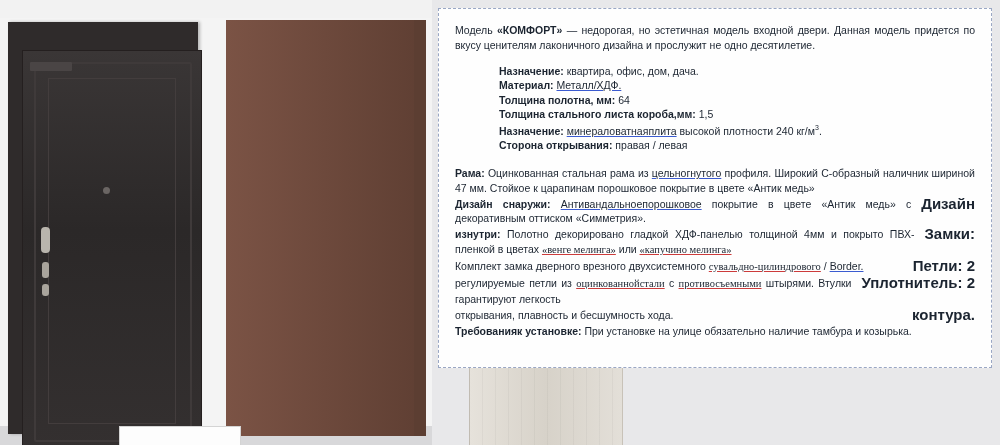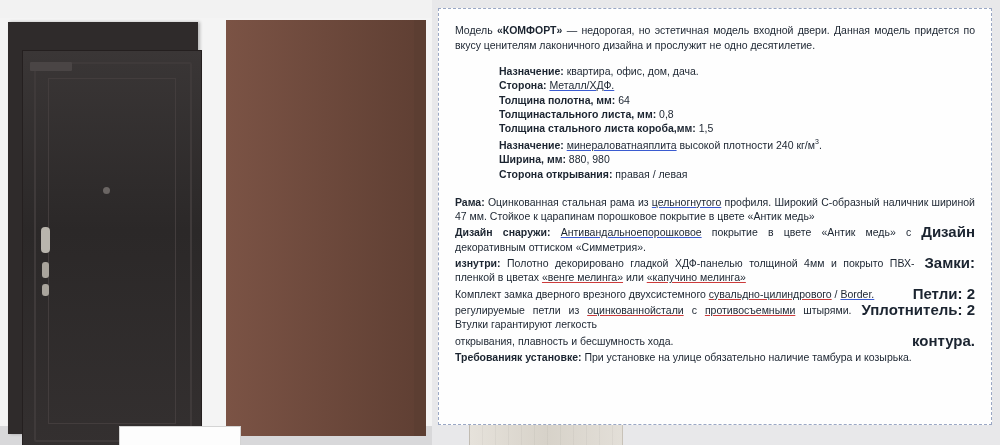--- a/index.html
+++ b/index.html
@@ -91,39 +91,39 @@
   .jamb-right{
     position:absolute;left:414px;top:20px;width:12px;height:416px;
     background:#5c3e32;
   }
   .bottom-card{
     position:absolute;left:119px;top:426px;width:120px;height:19px;
     background:#fdfdfd;border:1px solid #d4d4d4;
   }
   
   #desc-panel{
-    position:absolute;left:438px;top:8px;width:554px;height:417px;
+    position:absolute;left:438px;top:8px;width:554px;height:360px;
     background:#fefefe;
     border:1px dashed #9aa7c4;
     box-sizing:border-box;
     padding:14px 16px 10px 16px;
     color:#1b2430;
   }
   .intro{
     font-size:10.5px;line-height:14.5px;margin:0 0 12px 0;text-align:justify;
   }
   .intro b{font-weight:bold;}
   .spec-list{margin:0 0 14px 0;}
   .spec-row{
     font-size:10.5px;line-height:14.3px;white-space:nowrap;padding-left:44px;
   }
   .spec-row .k{font-weight:bold;}
   .spec-row .v{font-weight:normal;}
   .u{ text-decoration:underline; text-decoration-color:#3b5bd0; }
-  .u-red{ text-decoration:underline; text-decoration-color:#cc3b3b; }
+  .u-red{ text-decoration:underline; text-decoration-color:#cc3b3b;font-family:Liberation Serif, serif; }
   .para{
     font-size:10.5px;line-height:14.3px;margin:0 0 2px 0;text-align:justify;
   }
   .para b{font-weight:bold;}
   .side-note{
     float:right;font-weight:bold;font-size:15px;margin-left:10px;
   }
   .clearfix::after{content:"";display:block;clear:both;}
   .sup{font-size:7px;vertical-align:super;}
 </style>
@@ -160,44 +160,36 @@
   <p class="intro">
     <span>Модель </span><b>«КОМФОРТ»</b><span> — недорогая, но эстетичная модель входной двери. Данная модель придется по вкусу ценителям лаконичного дизайна и прослужит не одно десятилетие.</span>
   </p>
 
   <div class="spec-list">
     <div class="spec-row">
       <span class="k">Назначение:</span>
       <span class="v">квартира, офис, дом, дача.</span>
     </div>
     <div class="spec-row">
-      <span class="k">Сторона:</span>
+      <span class="k">Материал:</span>
       <span class="v u">Металл/ХДФ.</span>
     </div>
     <div class="spec-row">
       <span class="k">Толщина полотна, мм:</span>
       <span class="v">64</span>
     </div>
     <div class="spec-row">
-      <span class="k">Толщинастального листа, мм:</span>
-      <span class="v">0,8</span>
-    </div>
-    <div class="spec-row">
       <span class="k">Толщина стального листа короба,мм:</span>
       <span class="v">1,5</span>
     </div>
     <div class="spec-row">
       <span class="k">Назначение:</span>
       <span class="v u">минераловатнаяплита</span><span class="v"> высокой плотности 240 кг/м</span><span class="sup">3</span><span class="v">.</span>
     </div>
     <div class="spec-row">
-      <span class="k">Ширина, мм:</span>
-      <span class="v">880, 980</span>
-    </div>
-    <div class="spec-row">
       <span class="k">Сторона открывания:</span>
       <span class="v">правая / левая</span>
     </div>
   </div>
 
   <p class="para">
     <b>Рама:</b><span> Оцинкованная стальная рама из </span><span class="u">цельногнутого</span><span> профиля. Широкий С-образный наличник шириной 47 мм. Стойкое к царапинам порошковое покрытие в цвете «Антик медь»</span>
   </p>
 
   <p class="para clearfix">

